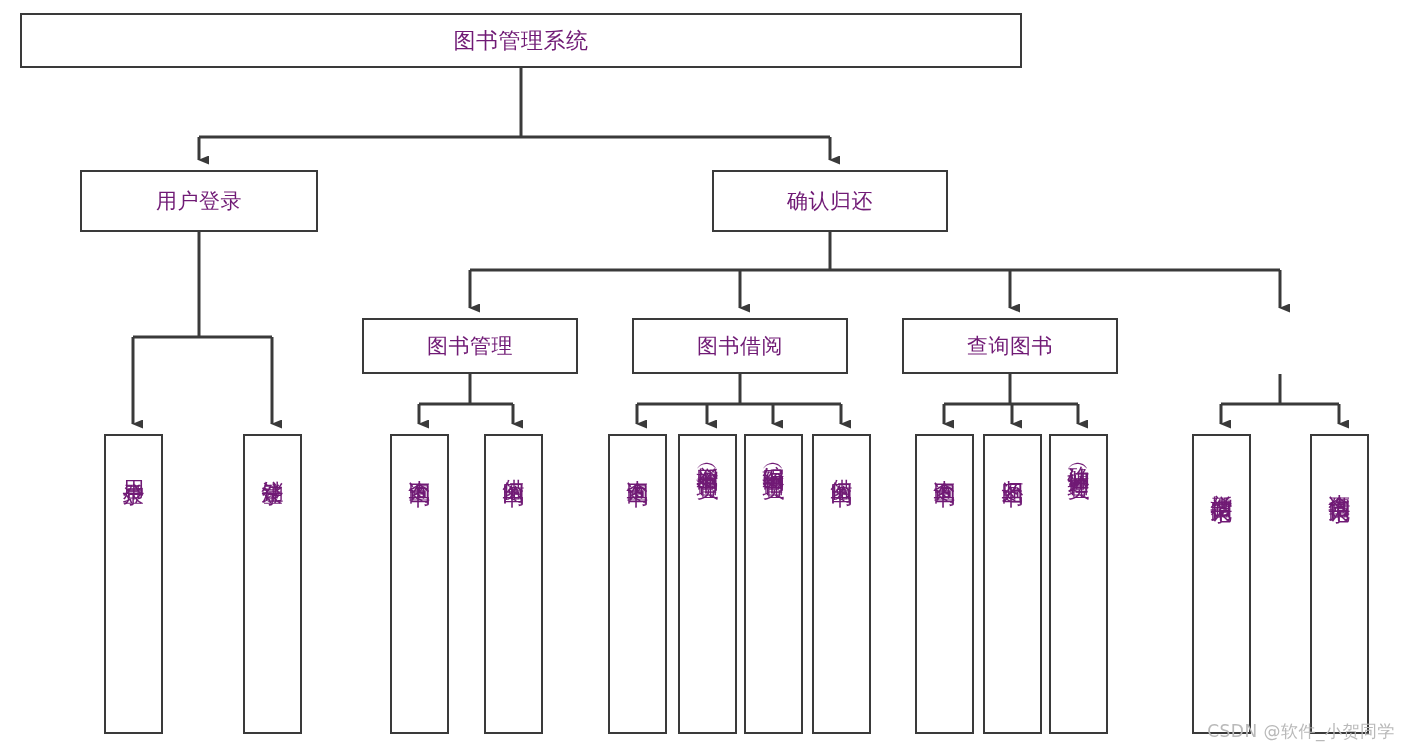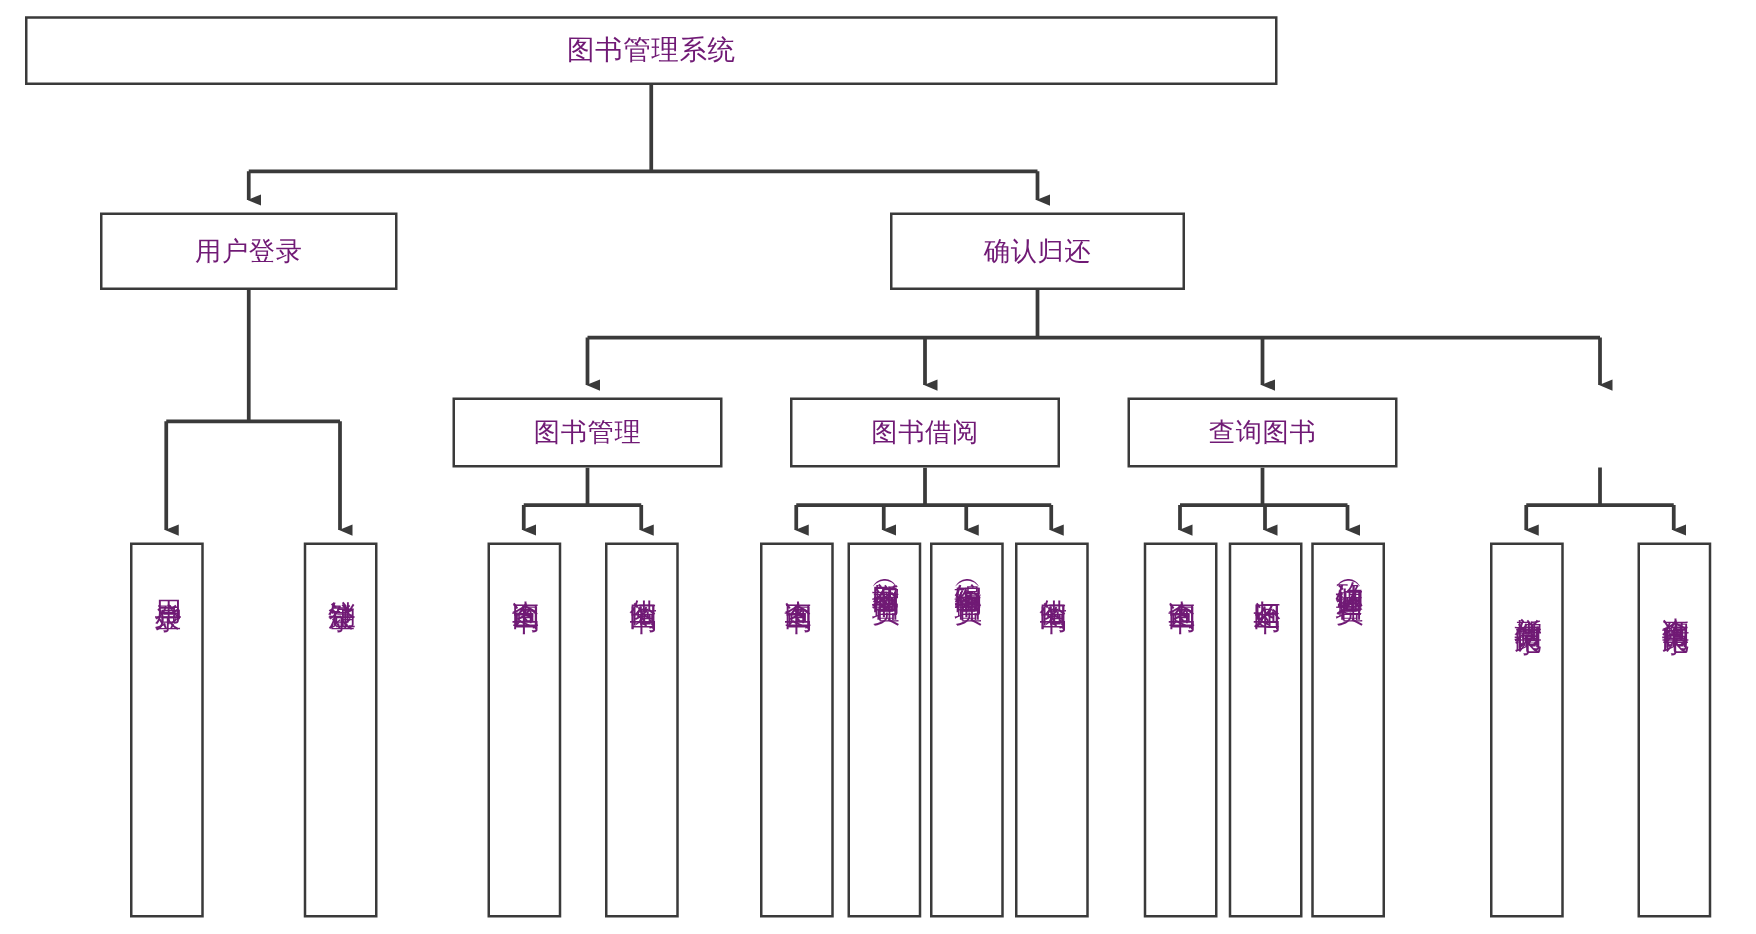--- a/index.html
+++ b/index.html
@@ -191,13 +191,14 @@
     <span class="node-label">确认归还（管理员）</span>
   </div>
 
   <div class="node v" style="left:1192px; top:434px; width:59px; height:300px; padding-top:40px;">
     <span class="node-label">新增借阅记录</span>
   </div>
   <div class="node v" style="left:1310px; top:434px; width:59px; height:300px; padding-top:40px;">
     <span class="node-label">查询借阅记录</span>
   </div>
 
+  <div id="watermark">CSDN @软件_小贺同学</div>
 </div>
 
 </body></html>

